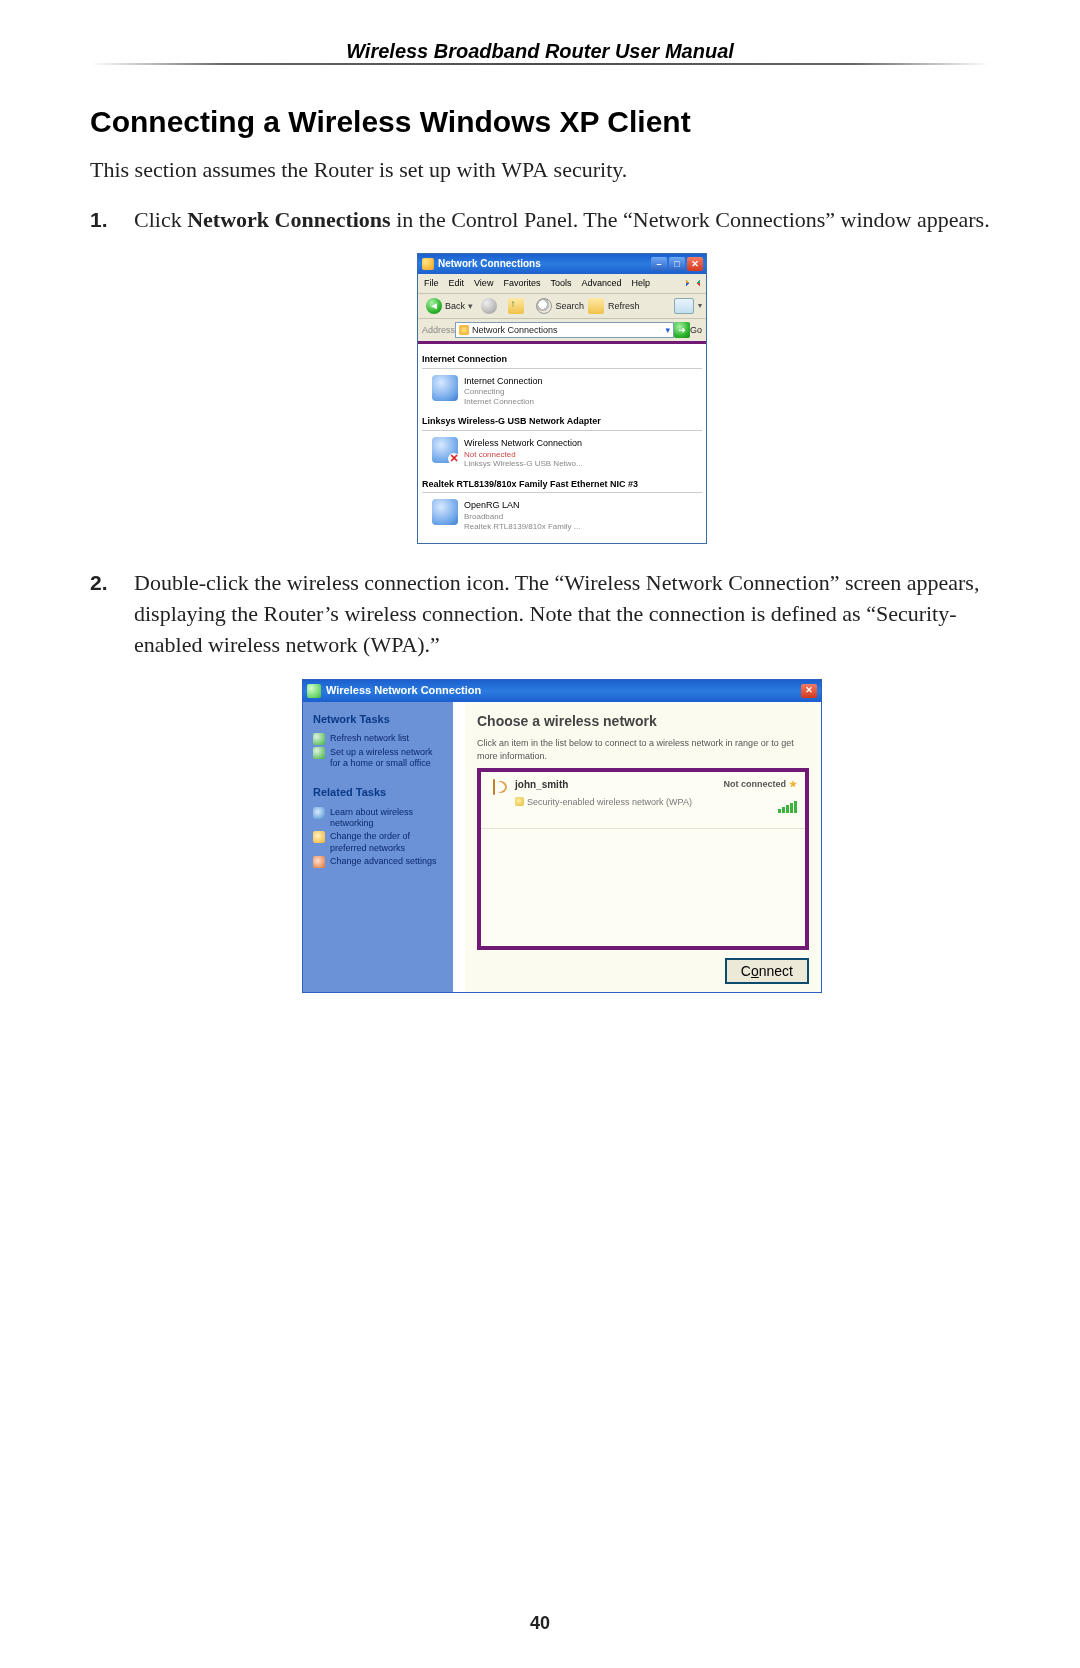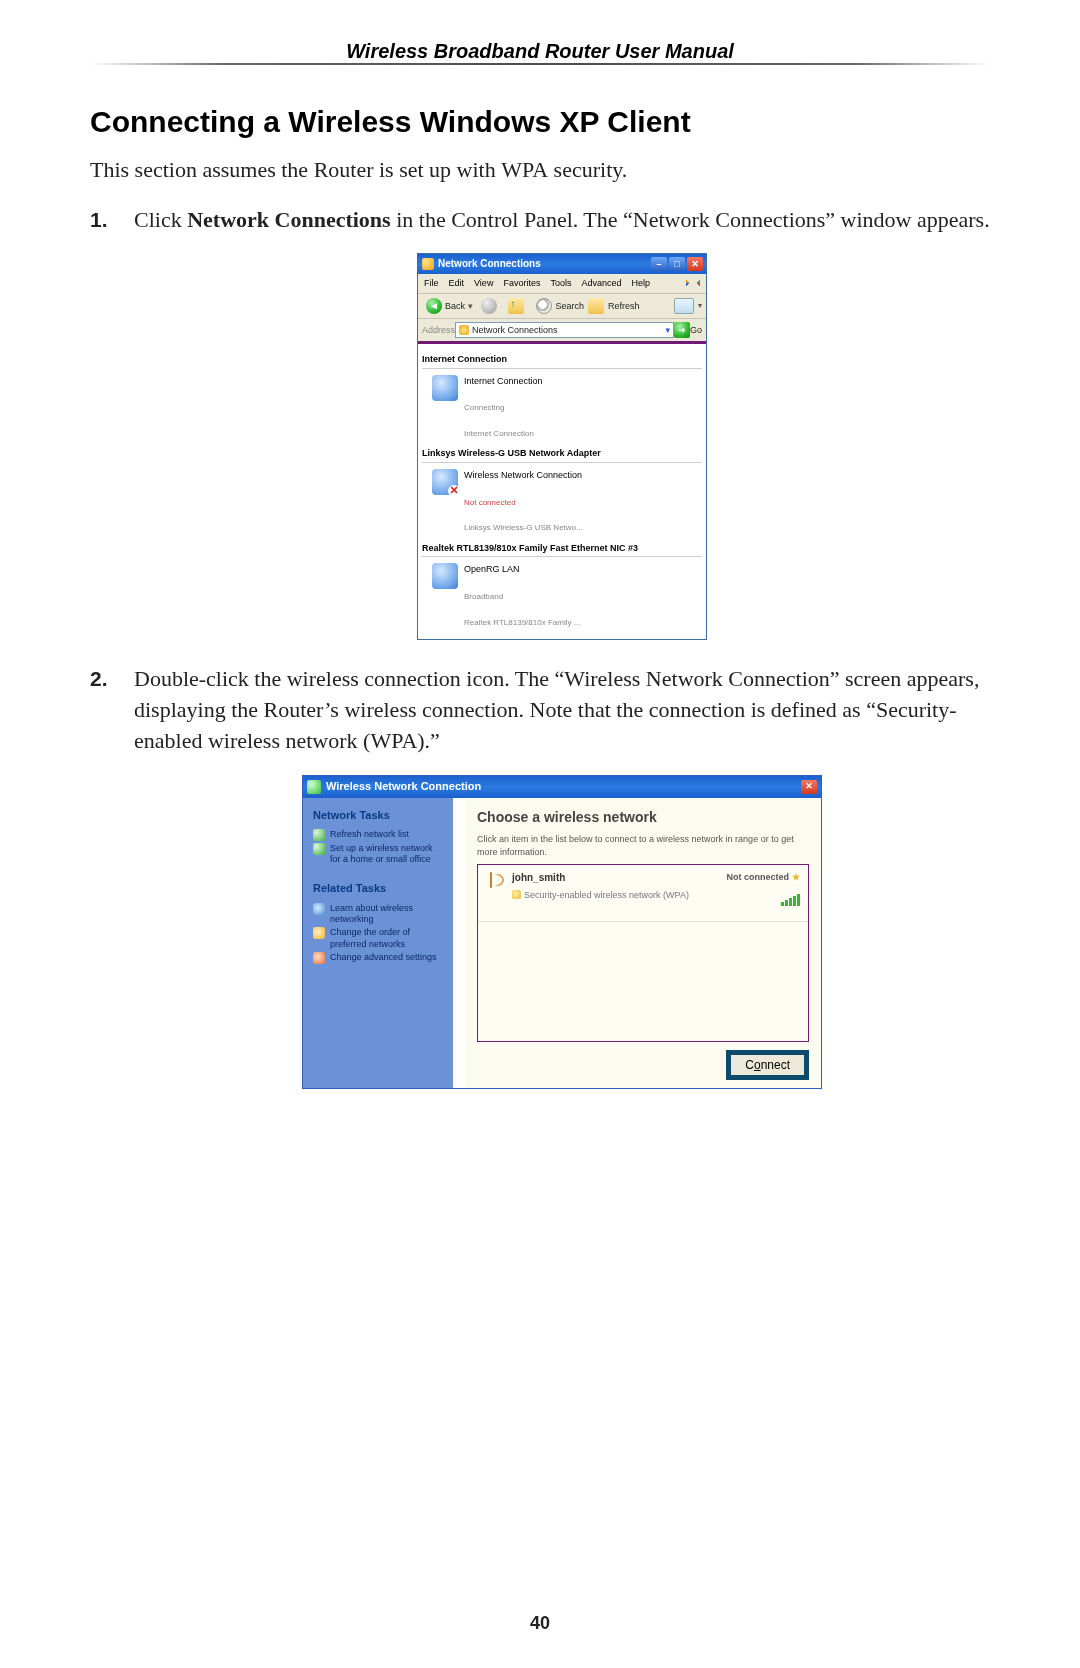--- a/index.html
+++ b/index.html
@@ -191,21 +191,21 @@
     border-radius:4px;
     position:relative;
   }
   .nc-ico.red-x::after{
     content:"✕"; color:#d22; font-weight:700; font-size:11px;
     position:absolute; right:-2px; bottom:-2px;
     background:#fff;border-radius:50%;width:12px;height:12px;
     display:flex;align-items:center;justify-content:center;
   }
   .nc-itm-title{font-size:9px;color:#000;}
-  .nc-itm-sub{font-size:8px;color:#888;line-height:1.2;margin-top:16px;}
+  .nc-itm-sub{font-size:8px;color:#888;line-height:1.2;}
   .nc-itm-sub.alert{color:#c44;}
 
   
   .wnc-window {
     width: 520px;
     border:1px solid #2f5fbf;
     font-family: Tahoma, Arial, sans-serif;
     background:#fff;
   }
   .wnc-titlebar{
@@ -245,21 +245,21 @@
   .wnc-main{
     flex:1;background:#fbfbf0;padding:10px 12px 8px 12px;
     display:flex;flex-direction:column;
   }
   .wnc-main h3{
     font-family:Tahoma,Arial,sans-serif;color:#444;
     font-size:14px;font-weight:700;margin-bottom:6px;
   }
   .wnc-hint{font-size:9px;color:#555;margin-bottom:6px;}
   .net-list{
-    border:1px solid #701a75;background:#fdfdf4;flex:1;
+    border:4px solid #701a75;background:#fdfdf4;flex:1;
   }
   .net-item{
     border-bottom:1px solid #e4e2d4;
     padding:6px 8px;display:flex;gap:8px;align-items:flex-start;
   }
   .net-item .sig{
     width:18px;height:18px;flex:0 0 18px;
     position:relative;
   }
   .net-item .sig::before{
@@ -285,22 +285,22 @@
   .net-bars span{width:3px;background:#3cb33c;display:inline-block;}
   .net-bars span:nth-child(1){height:4px;}
   .net-bars span:nth-child(2){height:6px;}
   .net-bars span:nth-child(3){height:8px;}
   .net-bars span:nth-child(4){height:10px;}
   .net-bars span:nth-child(5){height:12px;}
   .wnc-footer{
     display:flex;justify-content:flex-end;padding-top:8px;
   }
   .wnc-footer button{
-    font-family:Tahoma,Arial,sans-serif;font-size:12px;
-    padding:3px 14px;background:#ece9d8;border:5px solid #0c4a6e;
+    font-family:Tahoma,Arial,sans-serif;font-size:14px;
+    padding:3px 14px;background:#ece9d8;border:2px solid #0c4a6e;
   }
   .wnc-footer button .ul{text-decoration:underline;}
 
   .page-number{
     position:absolute;bottom:34px;left:0;right:0;text-align:center;
     font-family:"Myriad Pro","Segoe UI",Arial,sans-serif;font-weight:700;font-size:18px;
   }
 </style>
 </head>
 <body>

